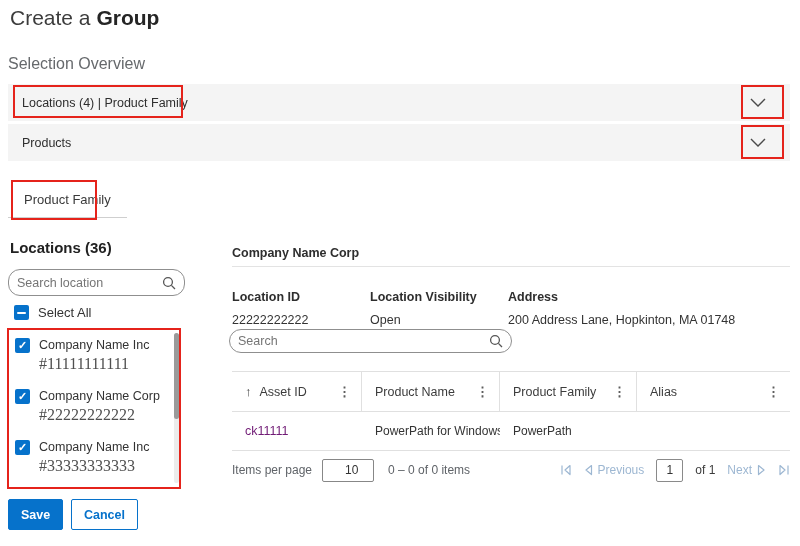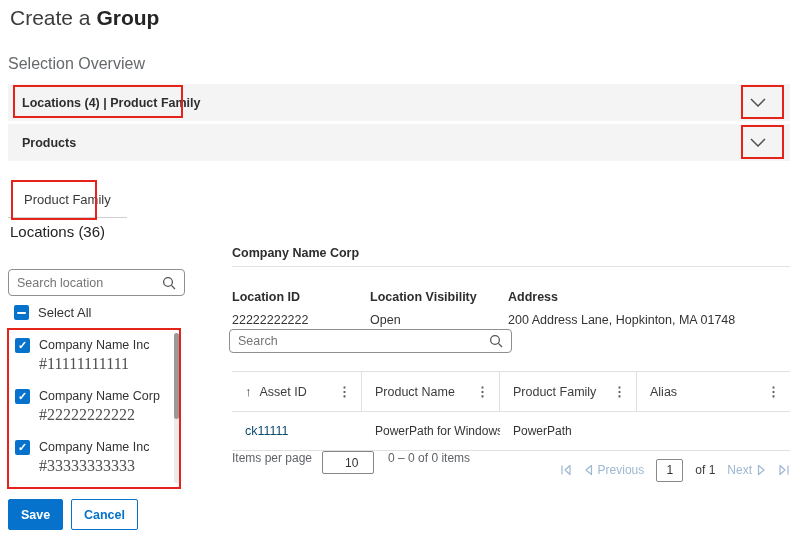--- a/index.html
+++ b/index.html
@@ -11,31 +11,31 @@
 
   
   .title { position:absolute; left:10px; top:6px; font-size:21px; font-weight:400; color:#3c3c3c; }
   .title .bold { font-weight:700; color:#252525; }
   .section-title { position:absolute; left:8px; top:55px; font-size:16px; font-weight:400; color:#66696c; }
 
   
   .accordion { position:absolute; left:8px; width:782px; height:37px; background:#f4f4f4;
     display:flex; align-items:center; justify-content:space-between; padding:0 24px 0 14px; cursor:pointer; }
   .acc-1 { top:84px; } .acc-2 { top:124px; }
-  .acc-label { font-size:12.5px; font-weight:700; color:#2e2e2e; }
+  .acc-label { font-size:12.5px; font-weight:400; color:#2e2e2e; }
   .chevron svg { display:block; stroke:#4a4a4a; fill:none; stroke-width:1.4; }
 
   
   .tabs { position:absolute; left:8px; top:182px; display:flex; border-bottom:1px solid #cfcfcf; }
   .tab { padding:10px 16px 8px; font-size:13px; color:#3a3a3a; border-bottom:3px solid transparent; margin-bottom:-1px; cursor:pointer; }
   .tab.active { color:#0672CB; border-bottom-color:#0672CB; }
 
   
-  .loc-heading { position:absolute; left:10px; top:223px; font-size:15px; font-weight:400; color:#222; }
-  .searchbox { position:absolute; display:flex; align-items:center; border:1px solid #8f8f8f; border-radius:4px; background:#fff; padding:0 8px; }
+  .loc-heading { position:absolute; left:10px; top:239px; font-size:15px; font-weight:700; color:#222; }
+  .searchbox { position:absolute; display:flex; align-items:center; border:1px solid #8f8f8f; border-radius:12px; background:#fff; padding:0 8px; }
   .searchbox input { border:none; outline:none; flex:1; min-width:0; font-size:12.5px; color:#333; font-family:"Liberation Sans", sans-serif; background:transparent; }
   .searchbox input::placeholder { color:#757575; }
   .searchbox svg { flex:none; stroke:#555; fill:none; stroke-width:1.3; }
   .loc-search { left:8px; top:269px; width:177px; height:27px; }
 
   .select-all { position:absolute; left:14px; top:305px; display:flex; align-items:center; gap:9px; font-size:13px; color:#333;text-align:right; }
   .checkbox { width:15px; height:15px; background:#0672CB; border-radius:2px; display:inline-flex; align-items:center; justify-content:center; flex:none; cursor:pointer; }
   .checkbox .dash { width:9px; height:2px; background:#fff; border-radius:1px; }
   .checkbox .check { color:#fff; font-size:11px; line-height:1; font-weight:700; }
 
@@ -58,24 +58,24 @@
   
   .table { position:absolute; left:232px; top:371px; width:558px; }
   .thead { display:flex; border-top:1px solid #e0e0e0; border-bottom:1px solid #e0e0e0; height:41px; }
   .th { display:flex; align-items:center; justify-content:space-between; padding:0 8px 0 13px; border-right:1px solid #e0e0e0; font-size:12.5px; color:#3c3c3c; cursor:pointer; }
   .c1{ width:130px; } .c2{ width:138px; } .c3{ width:137px; } .c4{ width:153px; border-right:none; }
   .th-left { display:flex; align-items:center; }
   .sort { margin-right:8px; font-size:13px; color:#444; }
   .kebab { color:#5d5d5d; font-size:13px; font-weight:700; cursor:pointer; padding:0 2px; }
   .trow { display:flex; align-items:center; height:39px; border-bottom:1px solid #e0e0e0; font-size:12px; color:#333; }
   .td { padding-left:13px; overflow:hidden; white-space:nowrap; }
-  .link { color:#0c4a6e; font-size:12.5px; cursor:pointer; }
-
-  
-  .pagination { position:absolute; left:232px; top:450px; width:558px; height:38px; display:flex; font-size:12px; color:#5f6368; }
+  .link { color:#701a75; font-size:12.5px; cursor:pointer; }
+
+  
+  .pagination { position:absolute; left:232px; top:450px; width:558px; height:38px; display:flex; align-items:center; font-size:12px; color:#5f6368; }
   .ipp-label { margin-right:10px; }
   .ipp-select { width:52px; height:23px; border:1px solid #878787; border-radius:2px; display:flex; align-items:center; justify-content:space-between; padding:0 22px; color:#333; background:#fff; margin-right:14px; cursor:pointer; }
   .ipp-select svg { stroke:#555; fill:none; stroke-width:1.3; }
   .pag-right { margin-left:auto; display:flex; align-items:center; gap:12px; }
   .pg-btn { display:flex; align-items:center; gap:5px; color:#9db7d2; cursor:pointer; }
   .pg-icon svg { display:block; stroke:currentColor; fill:none; stroke-width:1.2; stroke-linejoin:round; }
   .pg-icon { color:#9db7d2; cursor:pointer; display:flex; }
   .page-input { width:27px; height:23px; border:1px solid #8a8a8a; border-radius:2px; text-align:center; font-size:12px; color:#333; font-family:"Liberation Sans", sans-serif; }
   .of-label { color:#3c3c3c; }
 

